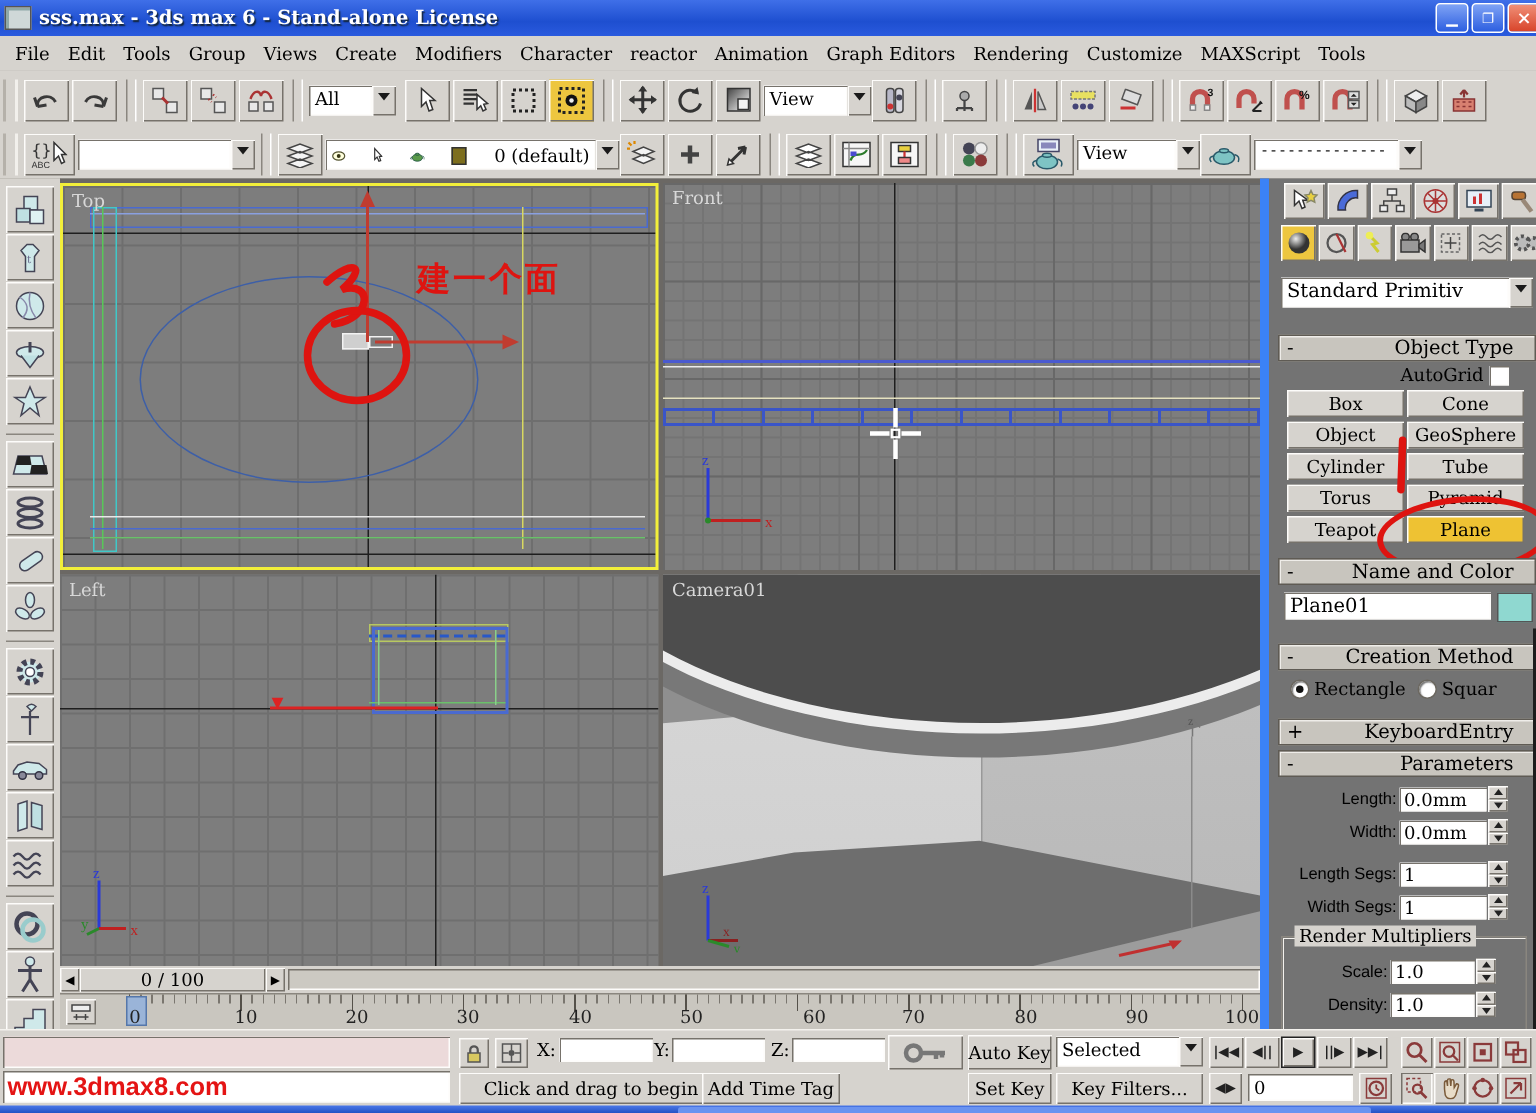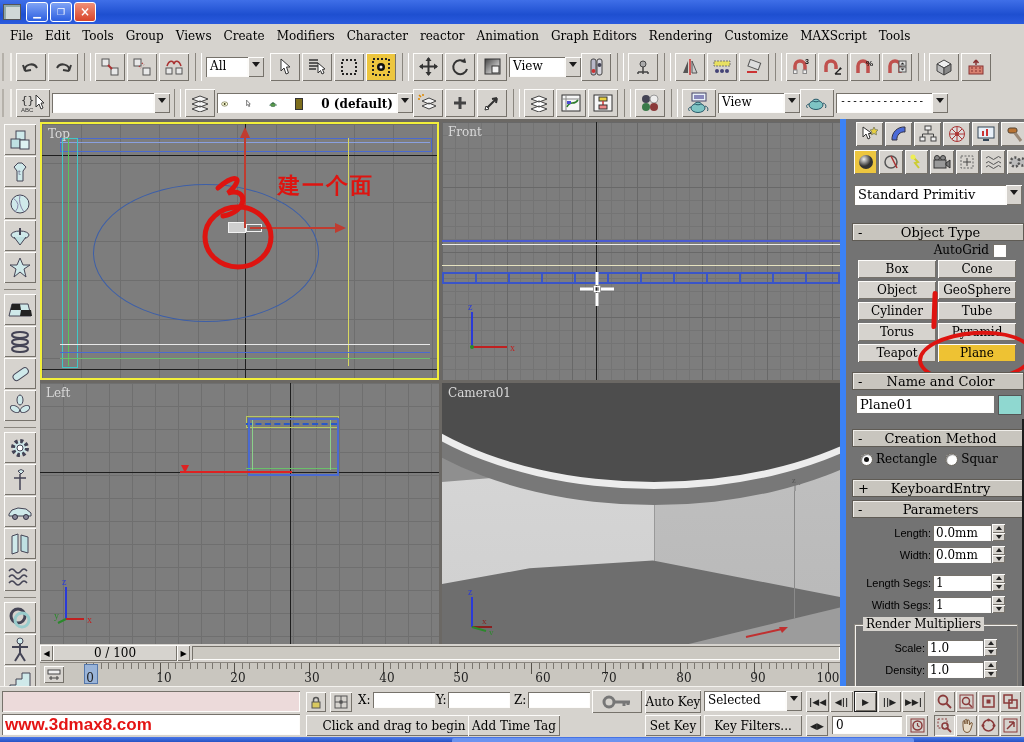--- a/index.html
+++ b/index.html
@@ -18,21 +18,21 @@
   .dd-t{flex:1;background:#fff;box-shadow:inset 1px 1px 0 #76726b,inset -1px -1px 0 #fdfcfa;padding:2px 4px 0 4px;font-size:12px;white-space:nowrap;overflow:hidden;}
   .dd-b{width:16px;background:#d6d3ce;box-shadow:inset 1px 1px 0 #fdfcfa,inset -1px -1px 0 #76726b;display:flex;justify-content:center;}
   .mi{padding:3px 6px;cursor:default;}
   .vp{overflow:hidden;}
   .vplabel{position:absolute;left:6px;top:3px;color:#d8d8d8;font-size:12px;z-index:40;}
   .grid39{background-color:#7d7d7d;background-image:linear-gradient(#6e6e6e 1px,transparent 1px),linear-gradient(90deg,#6e6e6e 1px,transparent 1px);background-size:39px 39px;}
   .grid23{background-color:#7d7d7d;background-image:linear-gradient(#6f6f6f 1px,transparent 1px),linear-gradient(90deg,#6f6f6f 1px,transparent 1px);background-size:23px 23px;}
   .grid13{background-color:#7d7d7d;background-image:linear-gradient(#686868 1px,transparent 1px),linear-gradient(90deg,#686868 1px,transparent 1px),linear-gradient(#747474 1px,transparent 1px),linear-gradient(90deg,#747474 1px,transparent 1px);background-size:65px 65px,65px 65px,13px 13px,13px 13px;}
   .roll{height:16px;background:#c8c5be;border:1px solid #5f5b54;box-shadow:inset 1px 1px 0 #efede9;display:flex;align-items:center;font-size:13px;}
   .roll .pm{width:14px;padding-left:5px;}
-  .roll .rt{flex:1;text-align:center;margin-right:14px;white-space:nowrap;}
+  .roll .rt{flex:1;text-align:right;margin-right:14px;white-space:nowrap;}
   .cbtn{height:18px;background:#d6d3ce;box-shadow:inset 1px 1px 0 #fdfcfa,inset -1px -1px 0 #76726b;display:flex;align-items:center;justify-content:center;font-size:12px;white-space:nowrap;overflow:hidden;}
   .cbtn.on{background:#eec233;}
   .fldrow{position:absolute;display:flex;align-items:center;height:17px;}
   .flbl{font-family:"Liberation Sans",sans-serif;font-size:11px;text-align:right;white-space:nowrap;}
   .fld{background:#fff;box-shadow:inset 1px 1px 0 #76726b,inset -1px -1px 0 #fdfcfa;height:15px;padding:1px 3px 0 3px;font-size:12px;}
   .spn{width:13px;height:17px;display:flex;flex-direction:column;margin-left:1px;}
   .spu,.spd{flex:1;background:#d6d3ce;box-shadow:inset 1px 1px 0 #fdfcfa,inset -1px -1px 0 #76726b;display:flex;align-items:center;justify-content:center;}
   .tu{width:0;height:0;border:3px solid transparent;border-bottom:4px solid #222;margin-top:-3px;}
   .td{width:0;height:0;border:3px solid transparent;border-top:4px solid #222;margin-bottom:-3px;}
   .radio{width:11px;height:11px;border-radius:50%;background:#fff;box-shadow:inset 1px 1px 1px #777;border:1px solid #6b675f;display:inline-flex;align-items:center;justify-content:center;margin-right:3px;}
@@ -44,20 +44,21 @@
   svg{display:block;}
   .lti{width:32px;height:31px;margin:1px auto;background:#d6d3ce;box-shadow:inset 1px 1px 0 #fdfcfa,inset -1px -1px 0 #76726b;display:flex;align-items:center;justify-content:center;}
 </style>
 </head>
 <body>
 
 <div id="app">
 
   <div class="a row" style="left:0;top:0;width:1024px;height:24px;background:linear-gradient(180deg,#3f6fe8 0%,#1e4fd0 60%,#2a5ade 100%);padding:0 3px;">
     <div style="width:16px;height:14px;background:#cfd8d8;border:1px solid #555;margin-right:5px;box-shadow:inset 2px 2px 0 #8fa8a8;"></div>
+    <div style="color:#fff;font-weight:bold;font-size:13px;text-shadow:1px 1px 1px #123;flex:1;white-space:nowrap;">sss.max - 3ds max 6 - Stand-alone License</div>
     <div class="row" style="gap:2px;">
       <div class="ic" style="width:20px;height:18px;background:linear-gradient(#7fa3f5,#2d5fe0);border:1px solid #fff;border-radius:3px;color:#fff;font-size:10px;">▁</div>
       <div class="ic" style="width:20px;height:18px;background:linear-gradient(#7fa3f5,#2d5fe0);border:1px solid #fff;border-radius:3px;color:#fff;font-size:9px;">❐</div>
       <div class="ic" style="width:20px;height:18px;background:linear-gradient(#f09078,#d8442a);border:1px solid #fff;border-radius:3px;color:#fff;font-weight:bold;font-size:12px;">×</div>
     </div>
   </div>
 
   <div class="a row" style="left:0;top:24px;width:1024px;height:23px;background:#d6d3ce;border-bottom:1px solid #b8b4ad;padding-left:4px;">
     <span class="mi">File</span>
     <span class="mi">Edit</span>
@@ -271,21 +272,21 @@
           <div class="tri-d"></div>
         </div>
     </div>
     <div class="tsep"></div>
     <div class="ti">
         <svg width="20" height="18" viewBox="0 0 20 18">
           <path d="M2 5 L10 2 L18 5 L10 8 Z M2 10 L10 7 L18 10 L10 13 Z M2 15 L10 12 L18 15 L10 18 Z" fill="#f4f4f4" stroke="#444"></path>
         </svg>
       </div>
     <div class="dd" style="width:196px;">
-      <div class="dd-t row" style="gap:18px;font-weight:bold;">
+      <div class="dd-t row" style="gap:18px;">
         <svg width="12" height="10" viewBox="0 0 12 10">
             <ellipse cx="6" cy="5" rx="5" ry="3.5" fill="#ffd" stroke="#553"></ellipse>
             <circle cx="6" cy="5" r="1.6" fill="#331"></circle>
           </svg>
         <svg width="8" height="11" viewBox="0 0 8 11">
             <path d="M1 0 L1 9 L3 7 L4.5 10.5 L6 10 L4.8 6.5 L7 6.5 Z" fill="#fff" stroke="#333"></path>
           </svg>
         <svg width="13" height="10" viewBox="0 0 18 14">
             <ellipse cx="9" cy="9" rx="6" ry="4" fill="#5a9a4a" stroke="#254"></ellipse>
             <path d="M15 7 q3 1 2 4 M3 8 q-3 1 -1 3" stroke="#254" fill="none"></path>

